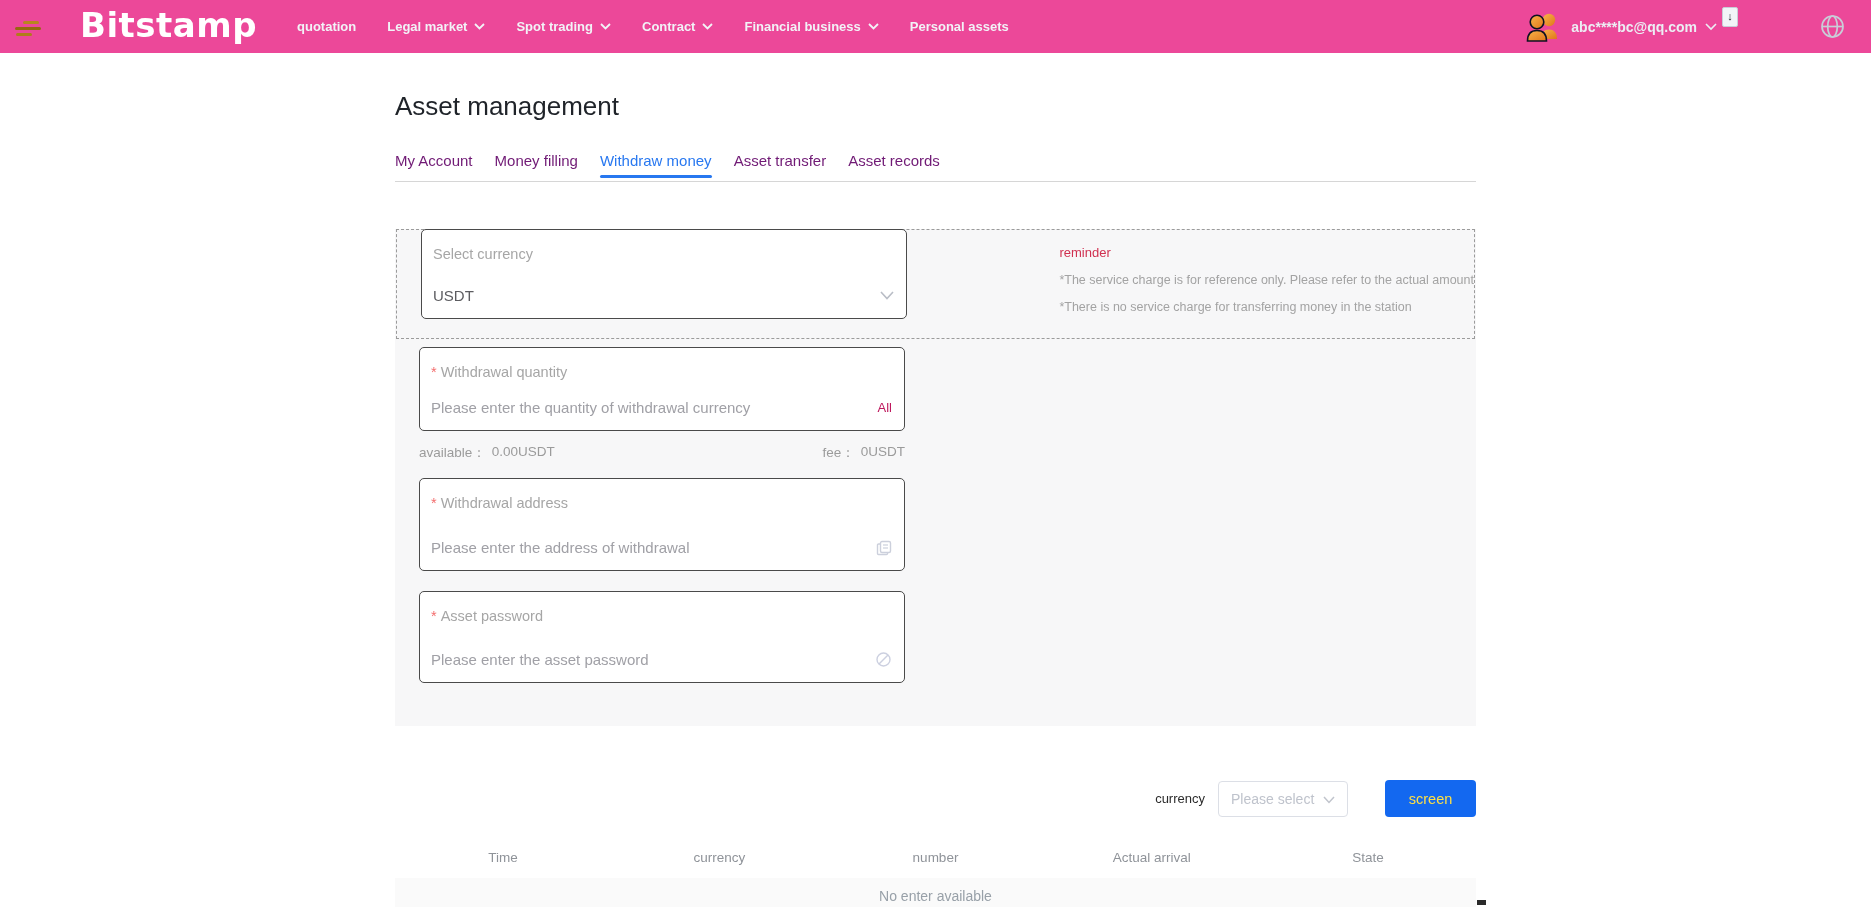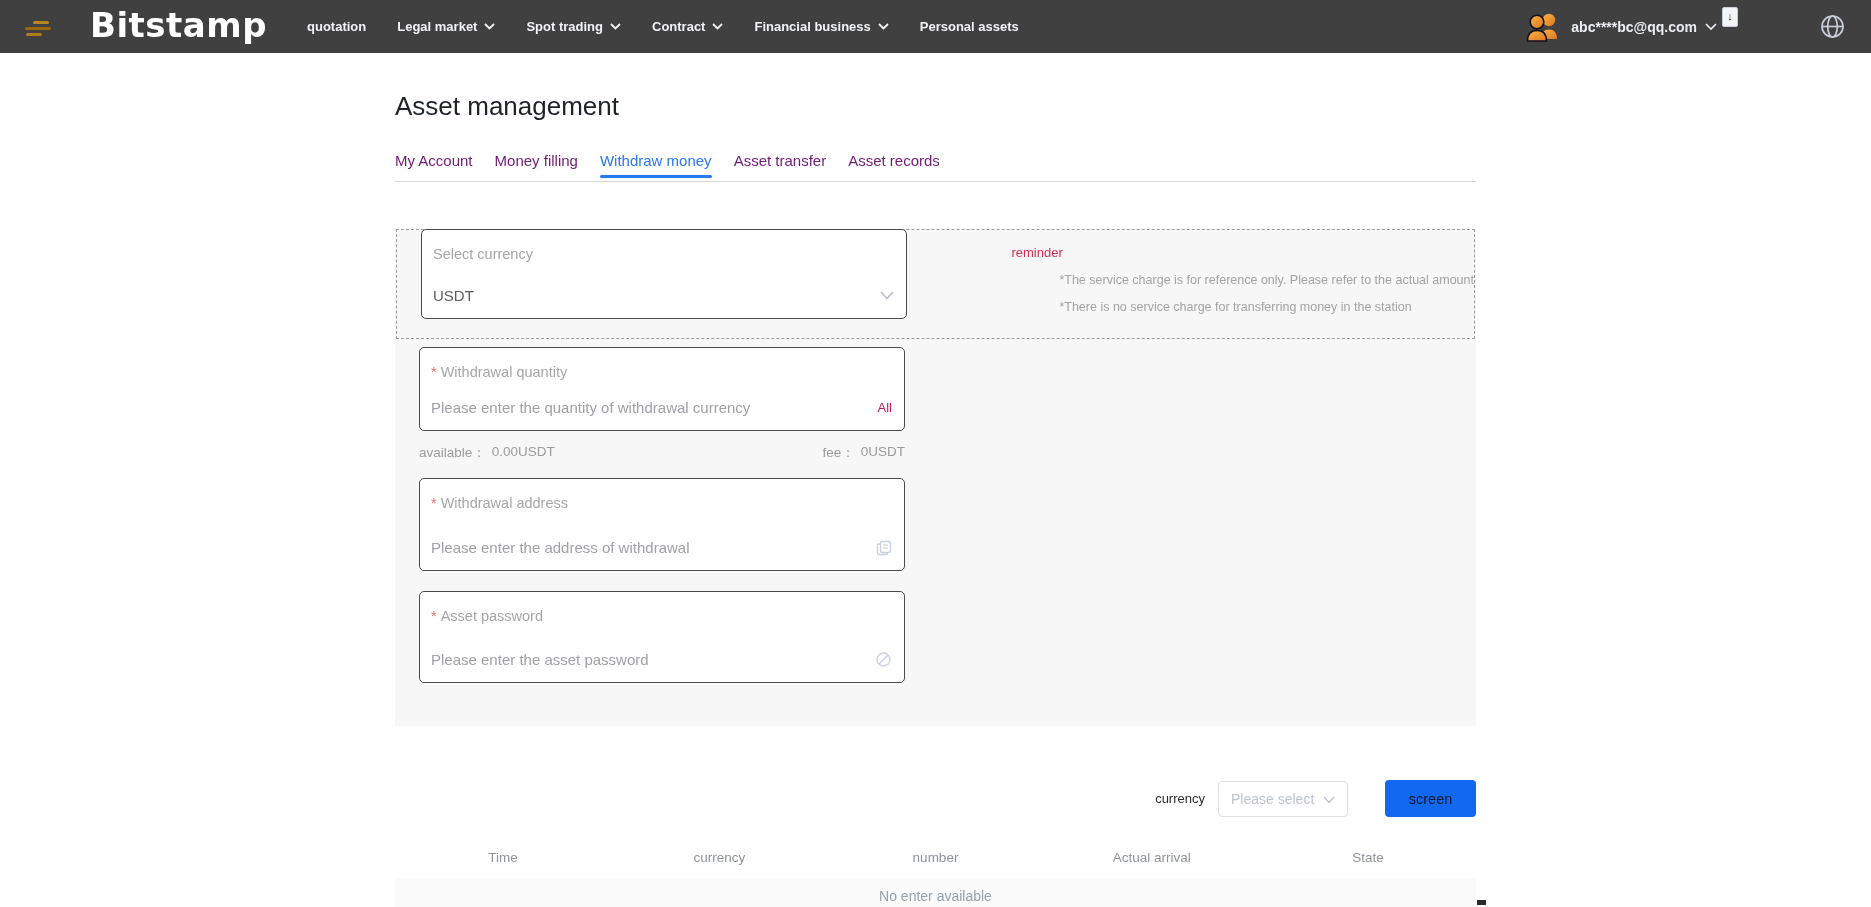--- a/index.html
+++ b/index.html
@@ -7,24 +7,24 @@
   body {
     font-family: "Liberation Sans", sans-serif;
     background: #ffffff;
     position: relative;
     overflow: hidden;
   }
 
   
   .topbar {
     height: 53px;
-    background: #404040;
+    background: #ec4899;
     display: flex;
     align-items: center;
-    padding: 0 26px 0 24px;
+    padding: 0 26px 0 14px;
   }
   .hamburger { width: 34px; height: 16px; position: relative; cursor: pointer; margin-top: 4px; }
   .hamburger i { position: absolute; height: 3px; border-radius: 2px; display: block; }
   .hamburger i:nth-child(1) { left: 9px;  top: 0;   width: 16px; background: #b8861f; }
   .hamburger i:nth-child(2) { left: 1px;  top: 6px; width: 26px; background: #96690f; }
   .hamburger i:nth-child(3) { left: 2px;  top: 12px;width: 16px; background: #b07c1a; }
 
   .logo {
     color: #ffffff;
     font-family: "DejaVu Sans", sans-serif;
@@ -108,21 +108,21 @@
   .field-row input {
     flex: 1; border: none; outline: none; background: transparent;
     font-size: 15px; color: #5c5c60; font-family: "Liberation Sans", sans-serif;
   }
   .field-row input::placeholder { color: #a0a0a6; opacity: 1; }
   .field-value { font-size: 15px; color: #5c5c60; flex: 1; }
 
   .currency-box { margin-left: 24px; margin-top: -1px; height: 90px; cursor: pointer; }
   .reminder { margin-left: 27px; padding-top: 15px; }
   .reminder-title { font-size: 13px; color: #d03050; }
-  .reminder-line { font-size: 12.5px; color: #a3a3a3; margin-top: 13px; margin-left: 48px; }
+  .reminder-line { font-size: 12.5px; color: #a3a3a3; margin-top: 13px; }
 
   .quantity-box { margin: 8px 0 0 24px; height: 84px; }
   .all-link { color: #be185d; font-size: 13px; cursor: pointer; }
 
   .avail-row {
     width: 486px; margin: 13px 0 0 24px;
     display: flex; justify-content: space-between;
     font-size: 13.5px; color: #9b9b9b;
   }
   .avail-row .pair { display: flex; gap: 6px; }
@@ -140,21 +140,21 @@
   .filter-select {
     width: 130px; height: 36px;
     border: 1px solid #dcdfe6; border-radius: 4px; background: #fff;
     display: flex; align-items: center; justify-content: space-between;
     padding: 0 12px; cursor: pointer;
   }
   .filter-select .ph { color: #bfc3cc; font-size: 14px; }
   .screen-btn {
     margin-left: 37px;
     width: 91px; height: 37px;
-    background: #1368f0; color: #0f172a;
+    background: #1368f0; color: #fde047;
     border: none; border-radius: 4px;
     font-size: 14.5px; font-family: "Liberation Sans", sans-serif;
     cursor: pointer;
   }
 
   .table-head { margin-top: 33px; display: flex; }
   .table-head span {
     flex: 1; text-align: center;
     font-size: 13.5px; color: #8f9399;
   }

